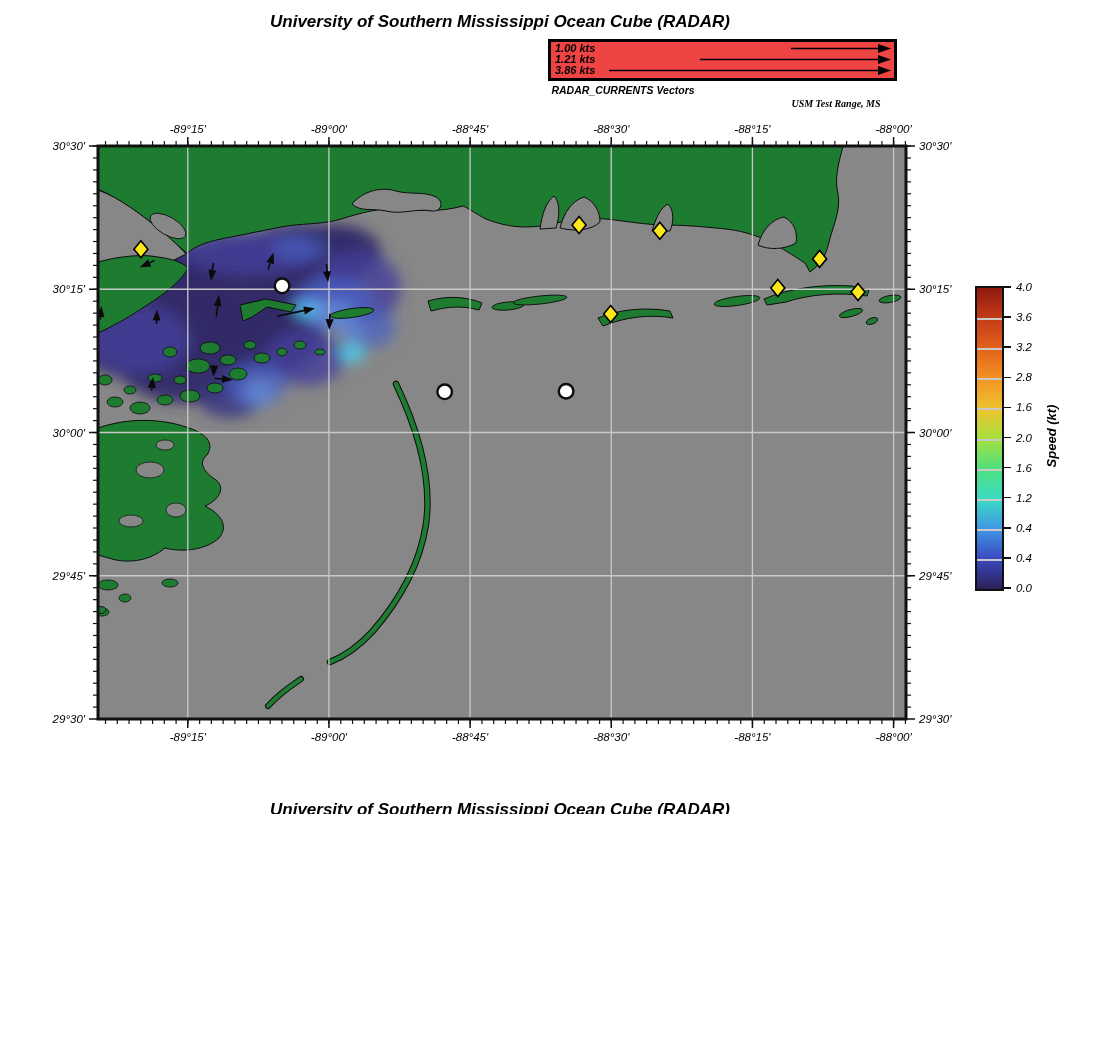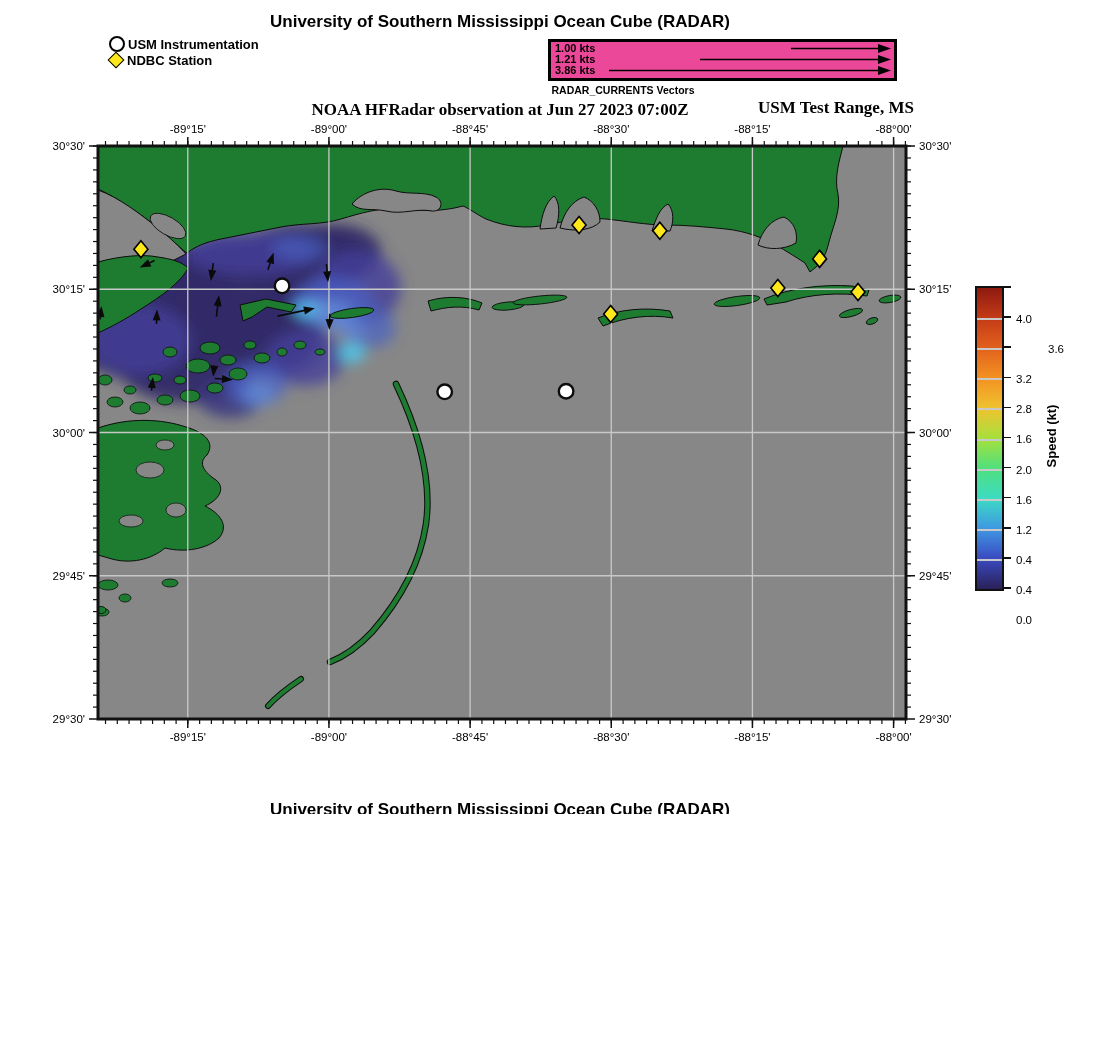--- a/index.html
+++ b/index.html
@@ -1,75 +1,64 @@
 <!DOCTYPE html>
 <html><head>
 <meta charset="utf-8">
 <style>
   html,body{margin:0;padding:0;background:#fff;}
   .stage{position:relative;width:1100px;height:814px;background:#ffffff;overflow:hidden;
-         font-family:"Liberation Sans","DejaVu Sans",sans-serif;color:#000;}
+         font-family:"Liberation Sans","DejaVu Sans",sans-serif;color:#000;font-style:italic;}
   .fig-title{position:absolute;left:500px;transform:translateX(-50%);white-space:nowrap;
              font-size:17px;font-weight:bold;}
   .legend{position:absolute;left:109px;top:36px;}
   .legend-row{display:flex;align-items:center;height:16px;}
   .legend-row .lbl{font-size:13px;font-weight:bold;margin-left:3px;white-space:nowrap;}
   .sym{display:inline-block;}
   .sym.circle{width:12px;height:12px;border:2px solid #000;border-radius:50%;background:#fff;}
   .sym.diamond{width:10px;height:10px;border:1.6px solid #000;background:#ffe81a;transform:rotate(45deg);margin:1px 2px 1px 1px;}
-  .veckey{position:absolute;left:548px;top:39px;width:349px;height:42px;border:3px solid #000;background:#ec4899;box-sizing:border-box;}
+  .veckey{position:absolute;left:548px;top:39px;width:349px;height:42px;border:3px solid #000;background:#ef4444;box-sizing:border-box;}
   .veckey .krow-label{position:absolute;left:4px;font-size:11px;font-weight:bold;line-height:11px;white-space:nowrap;}
   .veccaption{position:absolute;left:623px;top:84px;transform:translateX(-50%);
               font-size:10.5px;font-weight:bold;white-space:nowrap;}
   .subtitle{position:absolute;left:500px;top:100px;transform:translateX(-50%);white-space:nowrap;
             font-family:"Liberation Serif","DejaVu Serif",serif;font-size:17px;font-weight:bold;}
   .region{position:absolute;left:836px;top:98px;transform:translateX(-50%);white-space:nowrap;
-          font-family:"Liberation Serif","DejaVu Serif",serif;font-size:17px;font-weight:bold;text-align:right;}
+          font-family:"Liberation Serif","DejaVu Serif",serif;font-size:10px;font-weight:bold;text-align:right;}
   #map-svg{position:absolute;left:0;top:0;}
   .colorbar{position:absolute;left:975px;top:286px;width:25px;height:301px;border:2px solid #111;box-sizing:content-box;}
   .cb-line{position:absolute;left:0;width:100%;height:2px;background:#c9c9c9;}
   .cb-tick{position:absolute;width:8px;height:1.5px;background:#111;}
-  .cb-lab{position:absolute;font-size:11.5px;line-height:14px;height:14px;white-space:nowrap;margin-top:32px;}
+  .cb-lab{position:absolute;font-size:11.5px;line-height:14px;height:14px;white-space:nowrap;}
   .cb-label{position:absolute;left:1051px;top:436px;transform:translate(-50%,-50%) rotate(-90deg);
             font-size:13px;font-weight:bold;white-space:nowrap;}
 </style>
 </head>
 <body>
 
 <div class="stage">
 
   <div class="fig-title" style="top:12px;">University of Southern Mississippi Ocean Cube (RADAR)</div>
 
-  <div class="legend">
-    <div class="legend-row">
-      <span class="sym circle"></span>
-      <span class="lbl">USM Instrumentation</span>
-    </div>
-    <div class="legend-row">
-      <span class="sym diamond"></span>
-      <span class="lbl">NDBC Station</span>
-    </div>
-  </div>
 
   <div class="veckey" id="veckey">
       <svg width="343" height="36" style="position: absolute; left: 0px; top: 0px;">
         <line x1="240" y1="6.5" x2="331" y2="6.5" stroke="#000" stroke-width="1.3"></line>
         <polygon points="340,6.5 327,2 327,11" fill="#000"></polygon>
         <line x1="149" y1="17.5" x2="331" y2="17.5" stroke="#000" stroke-width="1.3"></line>
         <polygon points="340,17.5 327,13 327,22" fill="#000"></polygon>
         <line x1="58" y1="28.5" x2="331" y2="28.5" stroke="#000" stroke-width="1.3"></line>
         <polygon points="340,28.5 327,24 327,33" fill="#000"></polygon>
       </svg>
       <span class="krow-label" style="top: 1px;">1.00 kts</span>
       <span class="krow-label" style="top: 12px;">1.21 kts</span>
       <span class="krow-label" style="top: 23px;">3.86 kts</span>
     </div>
   <div class="veccaption">RADAR_CURRENTS Vectors</div>
 
-  <div class="subtitle">NOAA HFRadar observation at Jun 27 2023 07:00Z</div>
   <div class="region">USM Test Range, MS</div>
 
   <svg id="map-svg" width="1100" height="1050">
       <defs>
         <clipPath id="mapclip">
           <rect x="98" y="146" width="808" height="573"></rect>
         </clipPath>
         <filter id="blob" x="-40%" y="-40%" width="180%" height="180%">
           <feGaussianBlur stdDeviation="7"></feGaussianBlur>
         </filter>
@@ -510,21 +499,21 @@
       <div class="cb-lab" style="left: 1016px; top: 460.6px;">1.6</div>
       <div class="cb-tick" style="left: 1003px; top: 436.75px;"></div>
       <div class="cb-lab" style="left: 1016px; top: 430.5px;">2.0</div>
       <div class="cb-tick" style="left: 1003px; top: 406.65px;"></div>
       <div class="cb-lab" style="left: 1016px; top: 400.4px;">1.6</div>
       <div class="cb-tick" style="left: 1003px; top: 376.55px;"></div>
       <div class="cb-lab" style="left: 1016px; top: 370px;">2.8</div>
       <div class="cb-tick" style="left: 1003px; top: 346.45px;"></div>
       <div class="cb-lab" style="left: 1016px; top: 340.2px;">3.2</div>
       <div class="cb-tick" style="left: 1003px; top: 316.35px;"></div>
-      <div class="cb-lab" style="left: 1048px; top: 310.1px; text-align: center;">3.6</div>
+      <div class="cb-lab" style="left: 1016px; top: 310.1px; text-align: center;">3.6</div>
       <div class="cb-tick" style="left: 1003px; top: 286.25px;"></div>
       <div class="cb-lab" style="left: 1016px; top: 280px;">4.0</div>
     </div>
   <div class="cb-label">Speed (kt)</div>
 
   <div class="fig-title" style="top:800px;">University of Southern Mississippi Ocean Cube (RADAR)</div>
 
 </div>
 
 </body></html>

